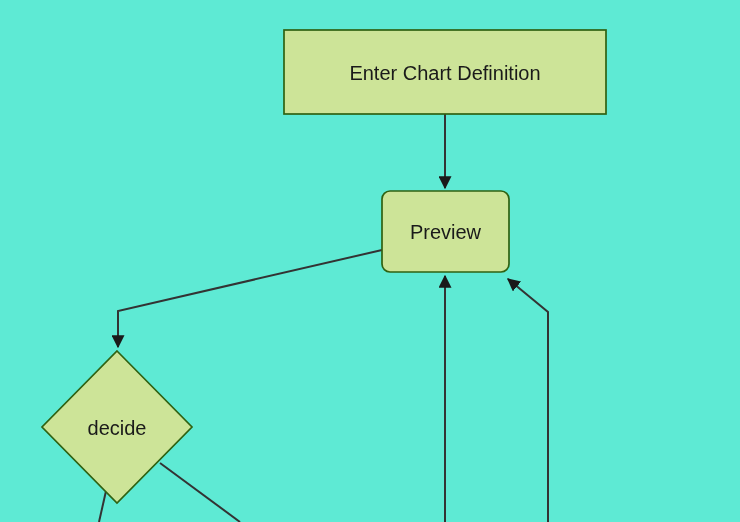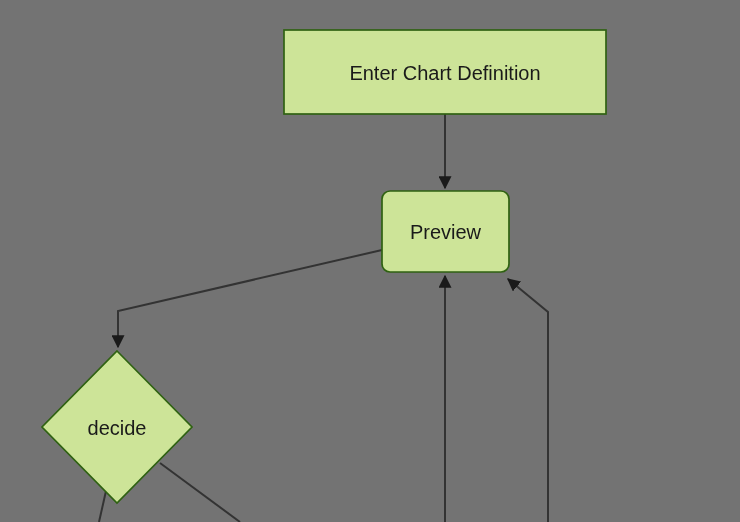--- a/index.html
+++ b/index.html
@@ -1,20 +1,20 @@
 <!DOCTYPE html>
 <html><head>
 <meta charset="utf-8">
 <style>
   html, body { margin: 0; padding: 0; background: #ffffff; }
   .stage {
     position: relative;
     width: 740px;
     height: 522px;
-    background: #737373;
+    background: #5eead4;
     overflow: hidden;
     font-family: "Liberation Sans", "DejaVu Sans", sans-serif;
   }
   svg { display: block; }
   .edge {
     fill: none;
     stroke: #333333;
     stroke-width: 2px;
   }
   .node-shape {

